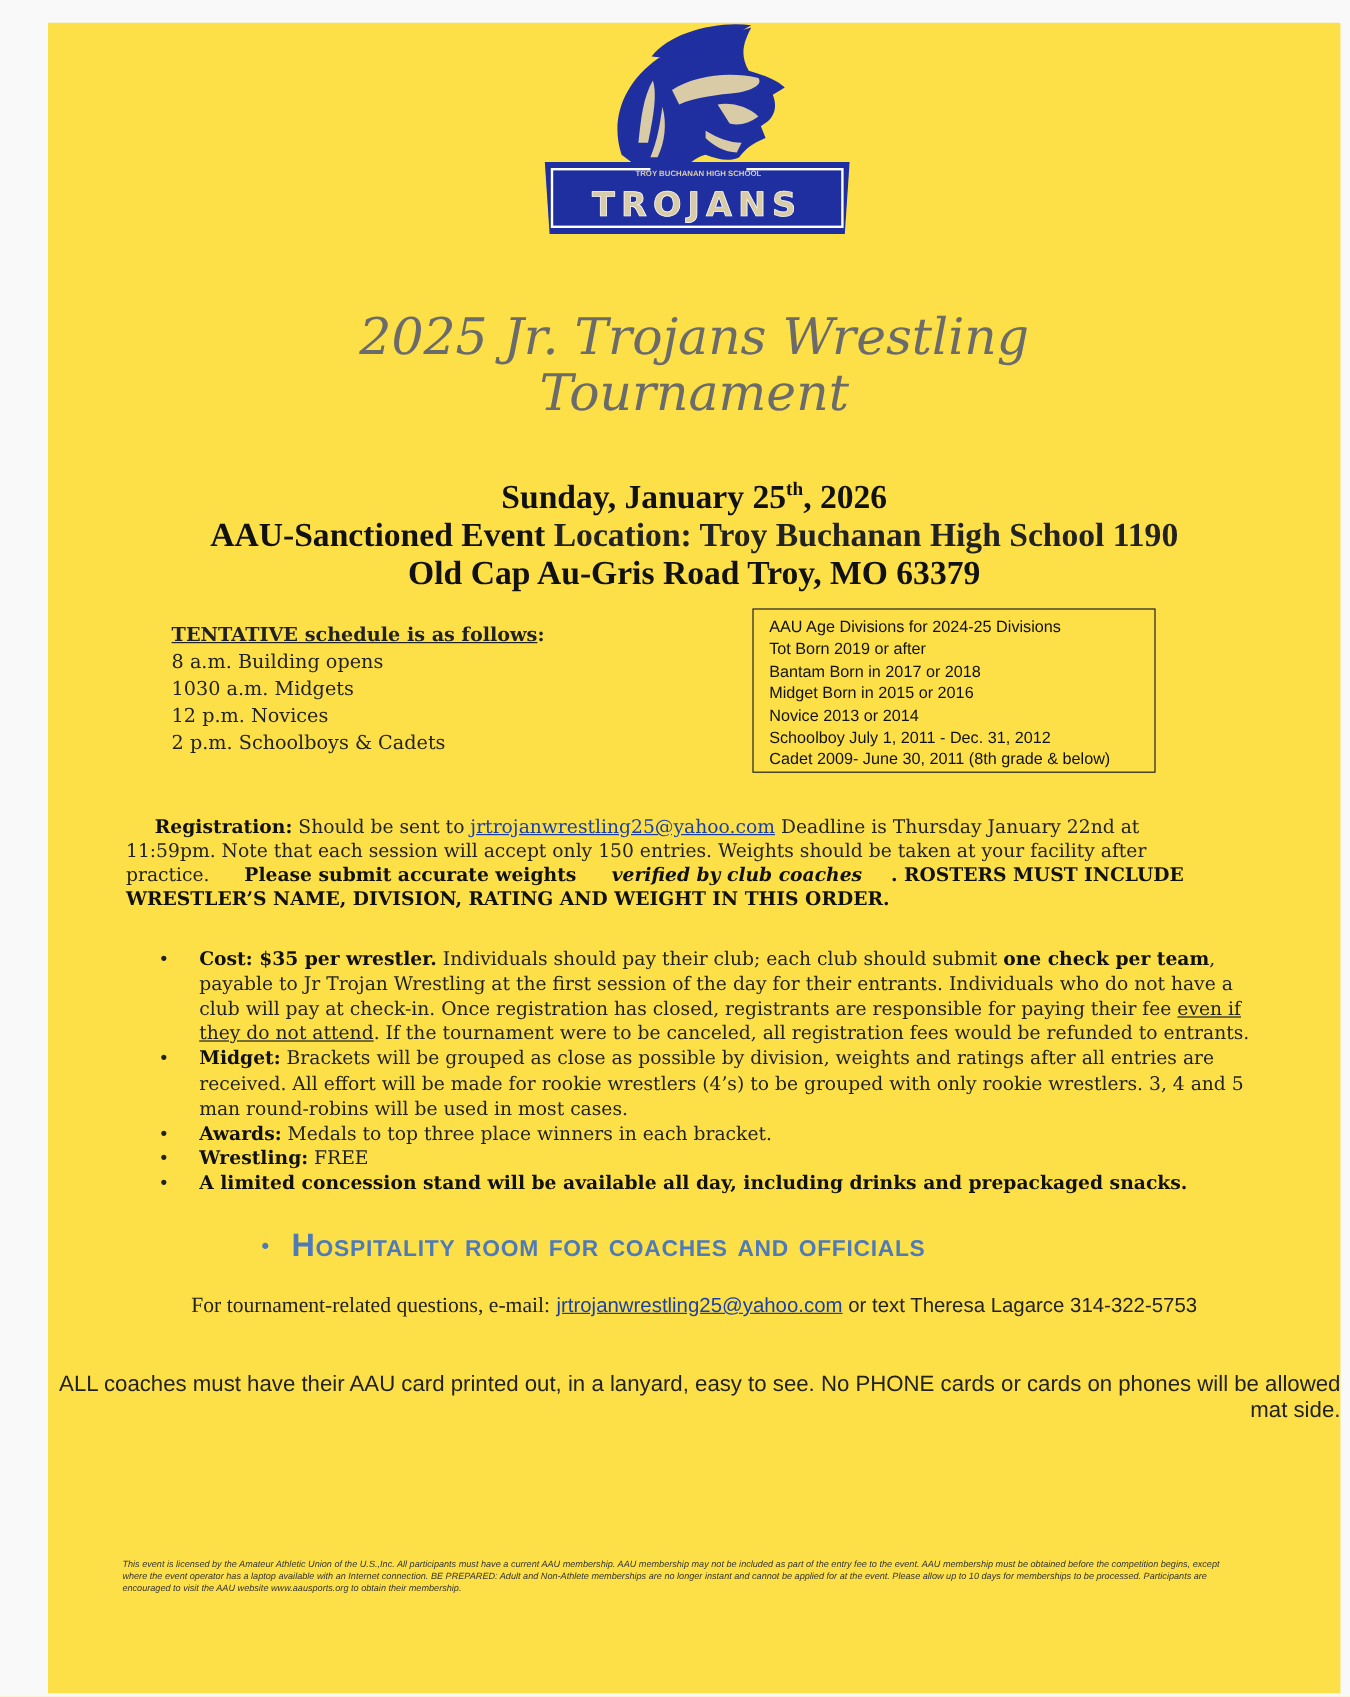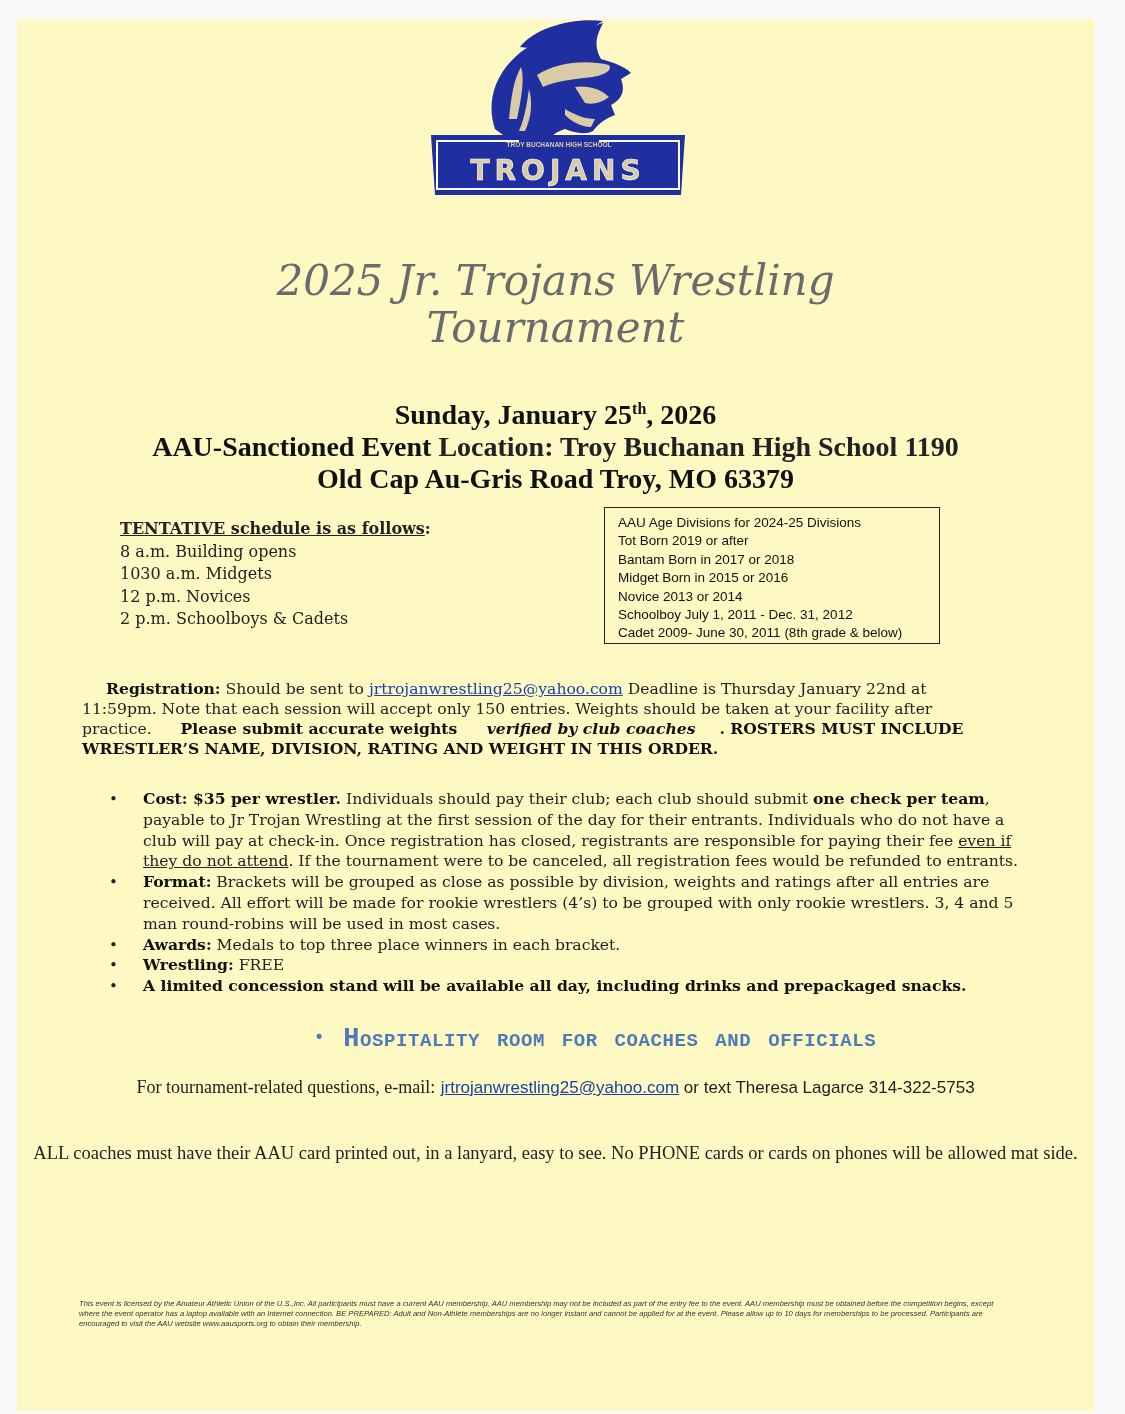--- a/index.html
+++ b/index.html
@@ -4,23 +4,23 @@
 <style>
   html, body { margin: 0; padding: 0; }
   body {
     width: 1125px; height: 1414px;
     background: #f9f9f9;
     position: relative; overflow: hidden;
     font-family: "DejaVu Serif", "Liberation Serif", serif;
     color: #222;
   }
   .sheet {
-    position: absolute; left: 17px; top: 19px;
+    position: absolute; left: 40px; top: 19px;
     width: 1077px; height: 1392px;
-    background: #fef9c3;
+    background: #fde047;
   }
   .abs { position: absolute; }
 
   
   .logo { left: 408px; top: 0px; width: 266px; height: 180px; }
 
   
   .title {
     left: 0; width: 1077px; top: 238px;
     text-align: center;
@@ -78,43 +78,42 @@
   }
   .bullets li { position: relative; padding-left: 34px; }
   .bullets li .dot {
     position: absolute; left: 0; top: 0; font-size: 15px;
   }
   .bullets b { color: #111; }
   .bullets u { text-decoration: underline; }
 
   .hospitality {
     left: 178px; top: 1003px; width: 800px;
-    font-family: Liberation Mono, monospace;
+    font-family: Liberation Sans, sans-serif;
     font-weight: bold;
     color: #4f7ab8;
     font-size: 20px; line-height: 32px;
     letter-spacing: 0.6px;
     font-variant: small-caps;
-    text-align: center;
   }
   .hospitality .big { font-size: 27px; }
   .hospitality .dot { font-size: 18px; margin-right: 18px; vertical-align: 3px; }
 
   .contact {
     left: 0; width: 1077px; top: 1058px;
     text-align: center;
     font-size: 17px; line-height: 21px; color: #222;
   }
   .contact .lbl { font-family: "Liberation Serif", serif; font-weight: normal; font-size: 18px; text-align: right; }
   .contact .sans { font-family: "Liberation Sans", sans-serif; }
 
   .aau-card {
     left: 0; width: 1077px; top: 1123px;
-    text-align: center;
-    font-family: Liberation Serif, serif;
+    text-align: right;
+    font-family: Liberation Sans, sans-serif;
     font-size: 18.5px; line-height: 22px; color: #222;
   }
 
   .fineprint {
     left: 62px; top: 1280px; width: 930px;
     font-family: "Liberation Sans", sans-serif;
     font-style: italic;
     font-size: 7.6px; line-height: 10px; color: #333;
   }
 </style>
@@ -173,21 +172,21 @@
     <b>Registration:</b><span> Should be sent to </span><a class="link" href="mailto:jrtrojanwrestling25@yahoo.com">jrtrojanwrestling25@yahoo.com</a><span> Deadline is Thursday January 22nd at 11:59pm. Note that each session will accept only 150 entries. Weights should be taken at your facility after practice. </span><b>Please submit accurate weights </b><b><i>verified by club coaches</i></b><b>. ROSTERS MUST INCLUDE WRESTLER’S NAME, DIVISION, RATING AND WEIGHT IN THIS ORDER.</b>
   </div>
 
   <ul class="abs bullets">
     <li>
       <span class="dot">•</span>
       <b>Cost: $35 per wrestler.</b><span> Individuals should pay their club; each club should submit </span><b>one check per team</b><span>, payable to Jr Trojan Wrestling at the first session of the day for their entrants. Individuals who do not have a club will pay at check-in. Once registration has closed, registrants are responsible for paying their fee </span><u>even if they do not attend</u><span>. If the tournament were to be canceled, all registration fees would be refunded to entrants.</span>
     </li>
     <li>
       <span class="dot">•</span>
-      <b>Format:</b><span> Brackets will be grouped as close as possible by division, weights and ratings after all entries are received.  All effort will be made for rookie wrestlers (4’s) to be grouped with only rookie wrestlers.  3, 4 and 5 man round-robins will be used in most cases.</span>
+      <b>Midget:</b><span> Brackets will be grouped as close as possible by division, weights and ratings after all entries are received.  All effort will be made for rookie wrestlers (4’s) to be grouped with only rookie wrestlers.  3, 4 and 5 man round-robins will be used in most cases.</span>
     </li>
     <li>
       <span class="dot">•</span>
       <b>Awards:</b><span> Medals to top three place winners in each bracket.</span>
     </li>
     <li>
       <span class="dot">•</span>
       <b>Wrestling:</b><span> FREE</span>
     </li>
     <li>

